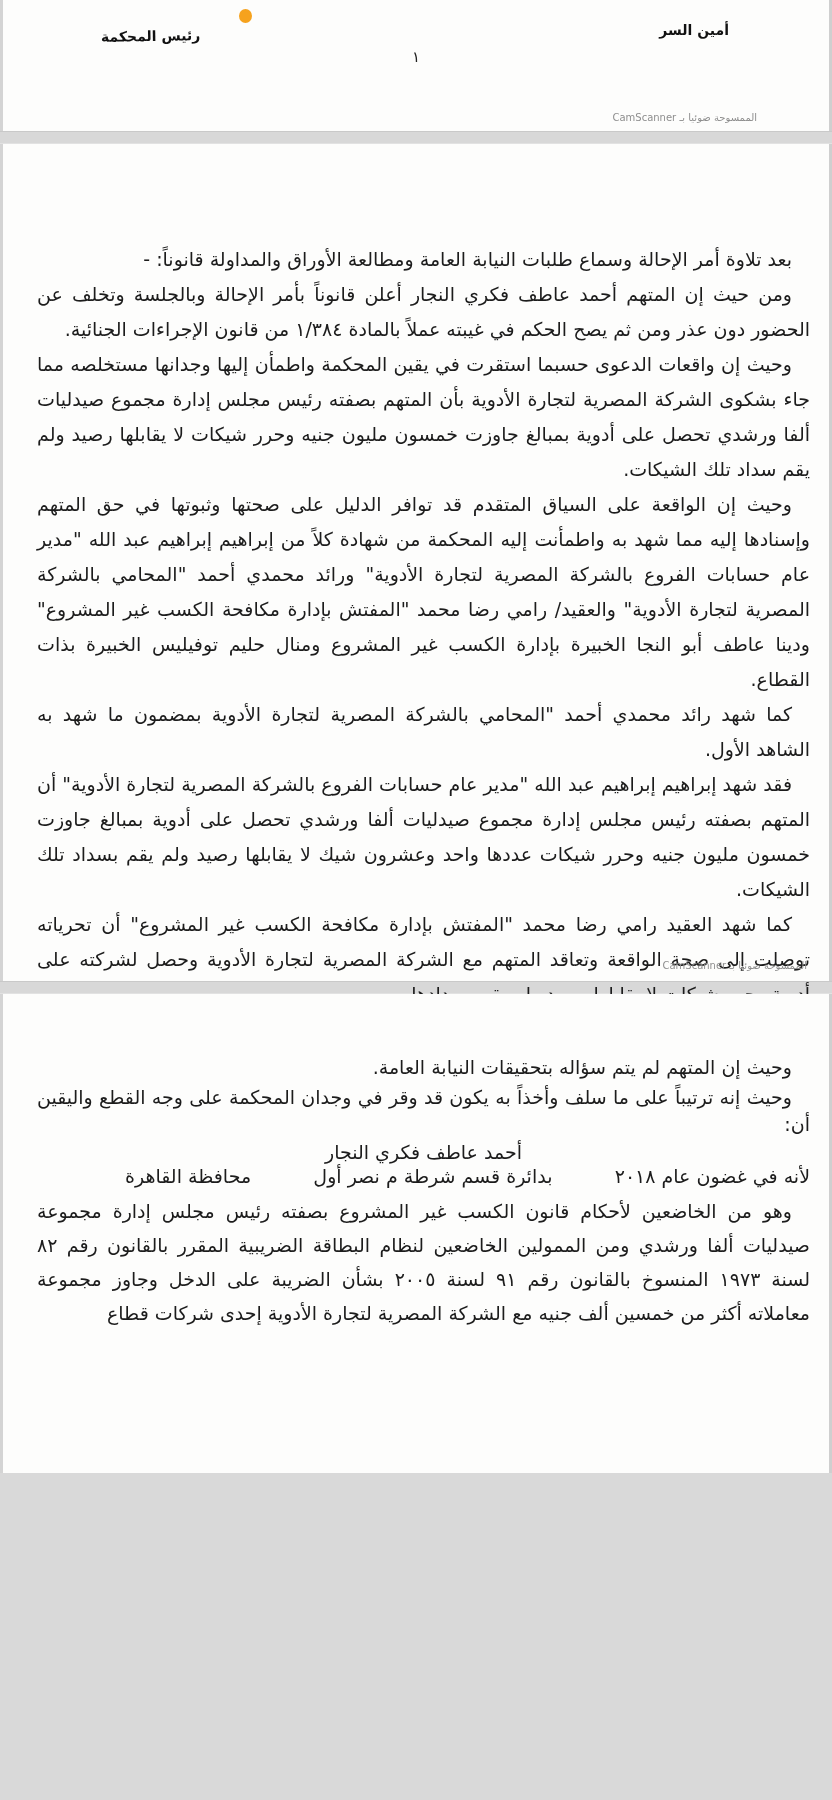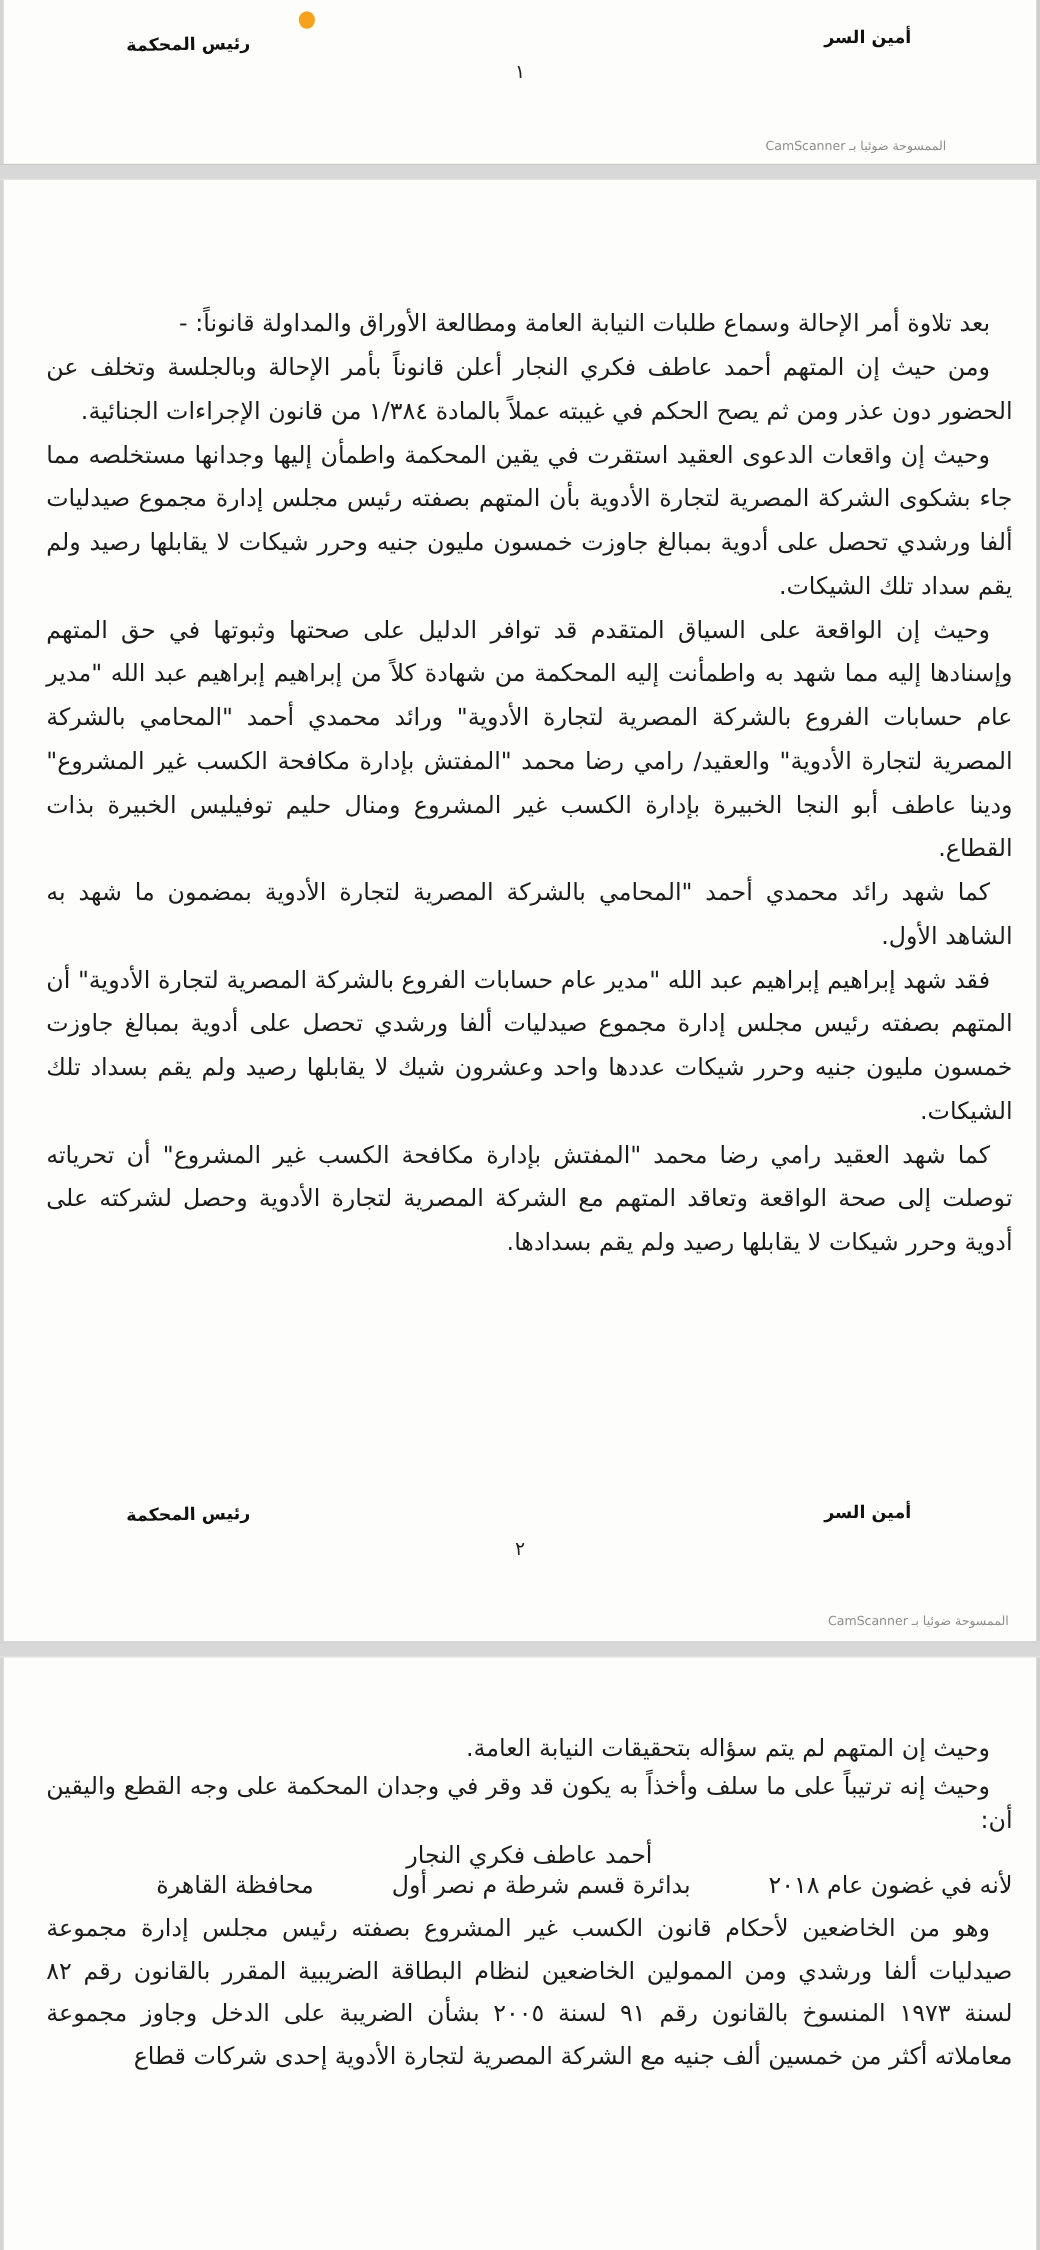--- a/index.html
+++ b/index.html
@@ -11,21 +11,21 @@
   }
   .page{
     position:relative;
     background:#fdfdfc;
     box-sizing:border-box;
     border-left:3px solid #d4d4d4;
     border-right:3px solid #cfcfcf;
   }
   .page-sep{height:11px;background:#d8d8d8;border-top:1px solid #c9c9c9;border-bottom:1px solid #e2e2e2;}
   .page1{height:131px;}
-  .page2{height:1169px;}
+  .page2{height:837px;}
   .page3{height:479px;}
 
   .stamp{position:absolute;font-weight:bold;font-size:14px;color:#111;}
   .stamp-secretary{right:100px;top:22px;text-align:center;}
   .stamp-president{left:98px;top:28px;transform:rotate(-1deg);}
   .page-num{position:absolute;left:0;right:0;text-align:center;font-size:15px;color:#222;}
   .page1 .page-num{top:48px;}
   .page2 .page-num{top:1086px;}
   .page2 .stamp-secretary{top:1058px;}
   .page2 .stamp-president{top:1060px;}
@@ -68,21 +68,21 @@
   <div class="page-num">١</div>
   <div class="watermark">الممسوحة ضوئيا بـ CamScanner</div>
 </div>
 
 <div class="page-sep"></div>
 
 <div class="page page2">
   <div class="doc-text">
     <p>بعد تلاوة أمر الإحالة وسماع طلبات النيابة العامة ومطالعة الأوراق والمداولة قانوناً: -</p>
     <p>ومن حيث إن المتهم أحمد عاطف فكري النجار أعلن قانوناً بأمر الإحالة وبالجلسة وتخلف عن الحضور دون عذر ومن ثم يصح الحكم في غيبته عملاً بالمادة ١/٣٨٤ من قانون الإجراءات الجنائية.</p>
-    <p>وحيث إن واقعات الدعوى العقيد استقرت في يقين المحكمة واطمأن إليها وجدانها مستخلصه مما جاء بشكوى الشركة المصرية لتجارة الأدوية بأن المتهم بصفته رئيس مجلس إدارة مجموع صيدليات ألفا ورشدي تحصل على أدوية بمبالغ جاوزت خمسون مليون جنيه وحرر شيكات لا يقابلها رصيد ولم يقم سداد تلك الشيكات.</p>
+    <p>وحيث إن واقعات الدعوى حسبما استقرت في يقين المحكمة واطمأن إليها وجدانها مستخلصه مما جاء بشكوى الشركة المصرية لتجارة الأدوية بأن المتهم بصفته رئيس مجلس إدارة مجموع صيدليات ألفا ورشدي تحصل على أدوية بمبالغ جاوزت خمسون مليون جنيه وحرر شيكات لا يقابلها رصيد ولم يقم سداد تلك الشيكات.</p>
     <p>وحيث إن الواقعة على السياق المتقدم قد توافر الدليل على صحتها وثبوتها في حق المتهم وإسنادها إليه مما شهد به واطمأنت إليه المحكمة من شهادة كلاً من إبراهيم إبراهيم عبد الله "مدير عام حسابات الفروع بالشركة المصرية لتجارة الأدوية" ورائد محمدي أحمد "المحامي بالشركة المصرية لتجارة الأدوية" والعقيد/ رامي رضا محمد "المفتش بإدارة مكافحة الكسب غير المشروع" ودينا عاطف أبو النجا الخبيرة بإدارة الكسب غير المشروع ومنال حليم توفيليس الخبيرة بذات القطاع.</p>
     <p>كما شهد رائد محمدي أحمد "المحامي بالشركة المصرية لتجارة الأدوية بمضمون ما شهد به الشاهد الأول.</p>
     <p>فقد شهد إبراهيم إبراهيم عبد الله "مدير عام حسابات الفروع بالشركة المصرية لتجارة الأدوية" أن المتهم بصفته رئيس مجلس إدارة مجموع صيدليات ألفا ورشدي تحصل على أدوية بمبالغ جاوزت خمسون مليون جنيه وحرر شيكات عددها واحد وعشرون شيك لا يقابلها رصيد ولم يقم بسداد تلك الشيكات.</p>
     <p>كما شهد العقيد رامي رضا محمد "المفتش بإدارة مكافحة الكسب غير المشروع" أن تحرياته توصلت إلى صحة الواقعة وتعاقد المتهم مع الشركة المصرية لتجارة الأدوية وحصل لشركته على أدوية وحرر شيكات لا يقابلها رصيد ولم يقم بسدادها.</p>
   </div>
   <span class="stamp stamp-secretary">أمين السر</span>
   <span class="stamp stamp-president">رئيس المحكمة</span>
   <div class="page-num">٢</div>
   <div class="watermark">الممسوحة ضوئيا بـ CamScanner</div>
 </div>

